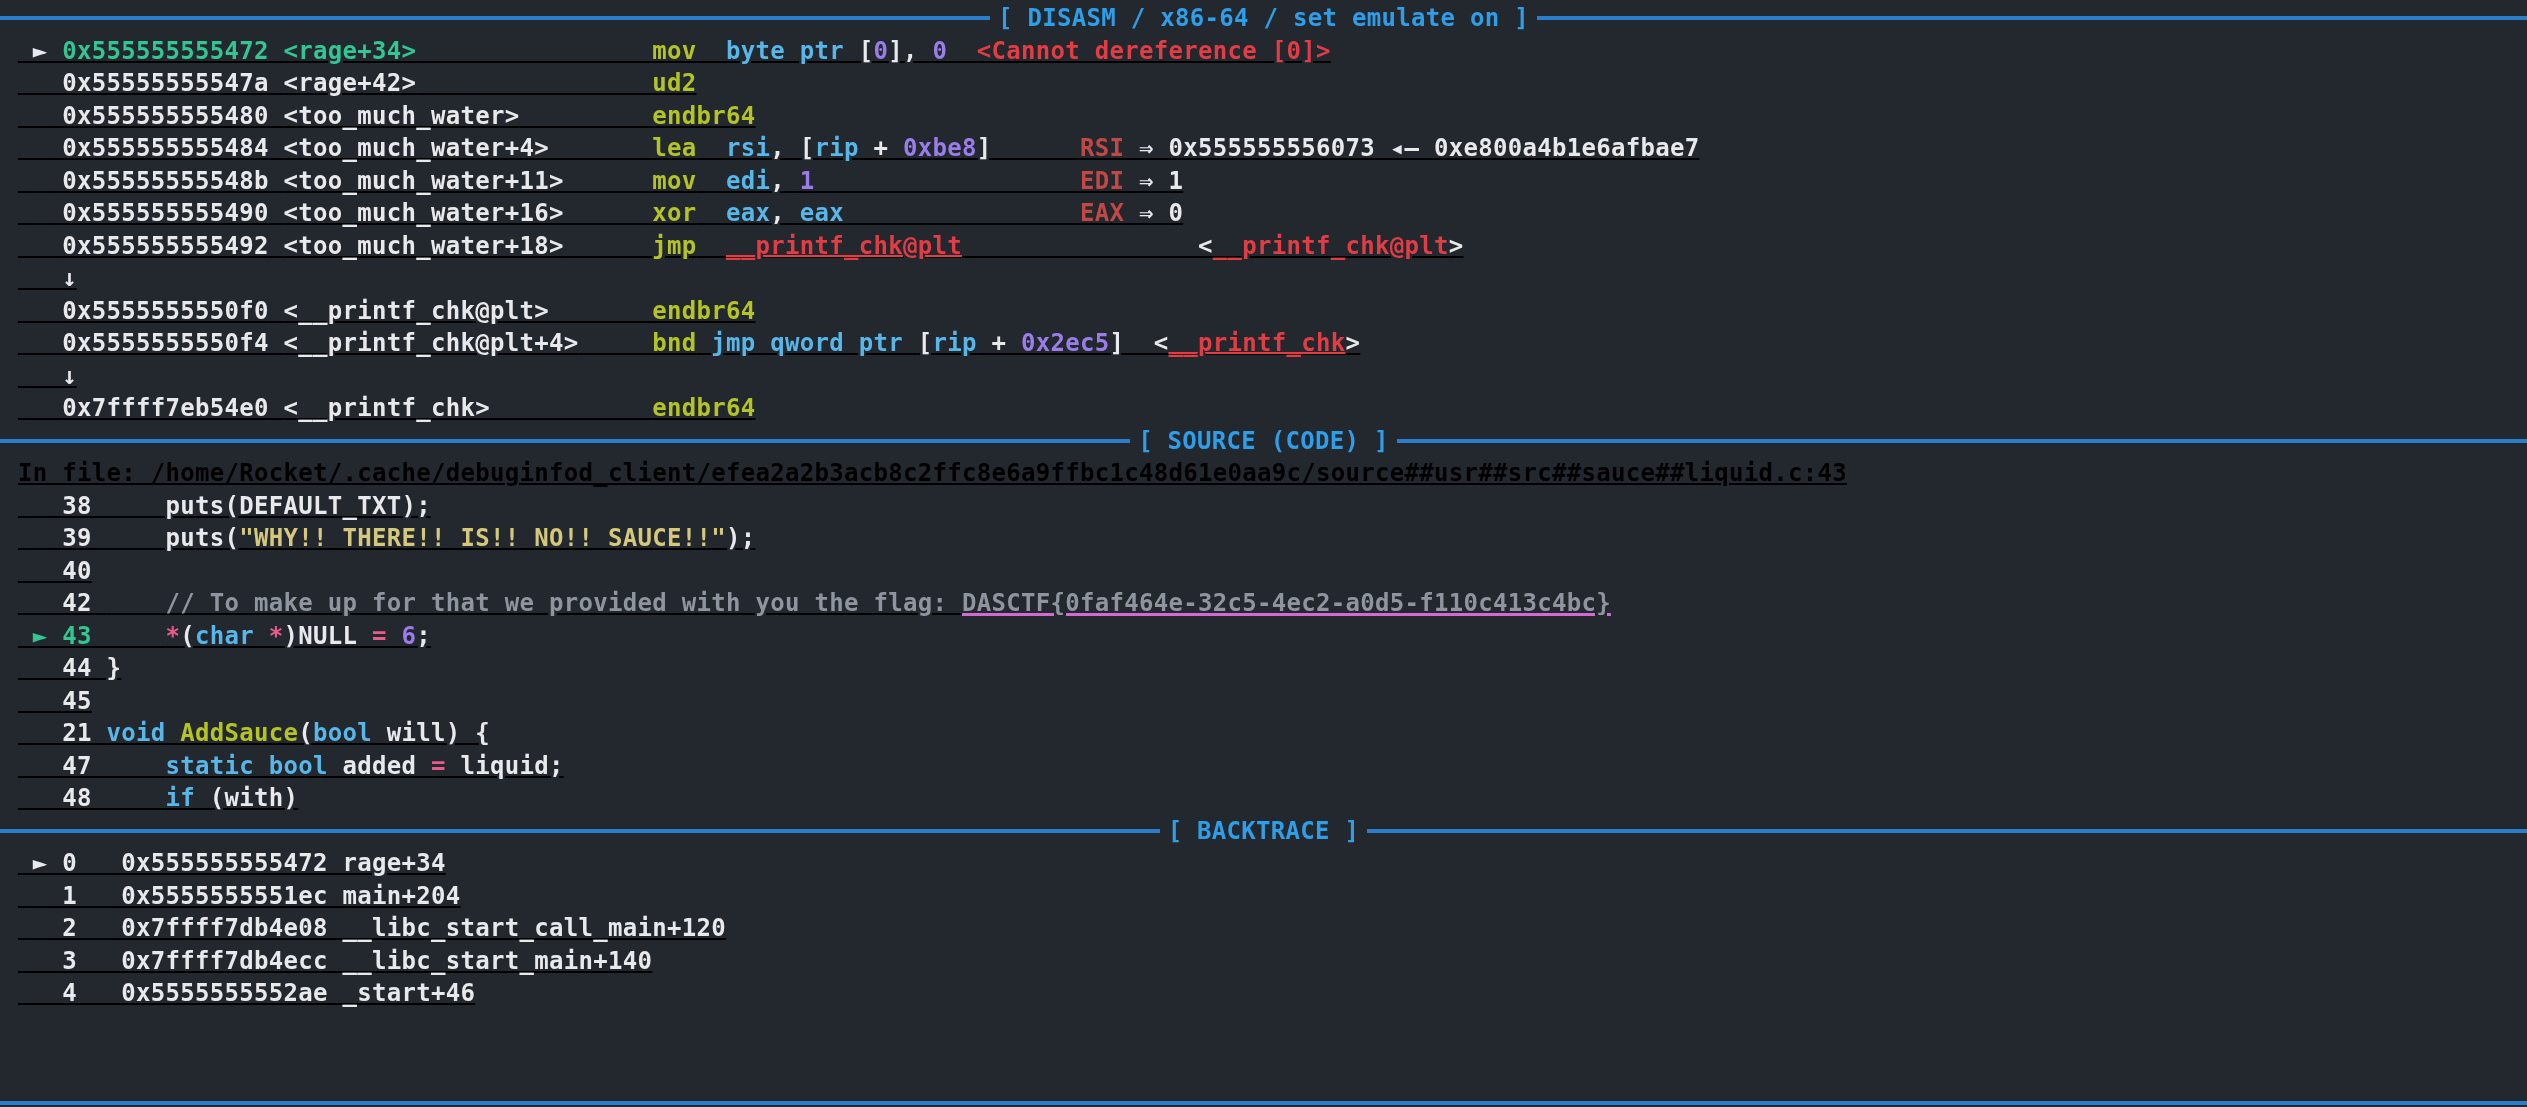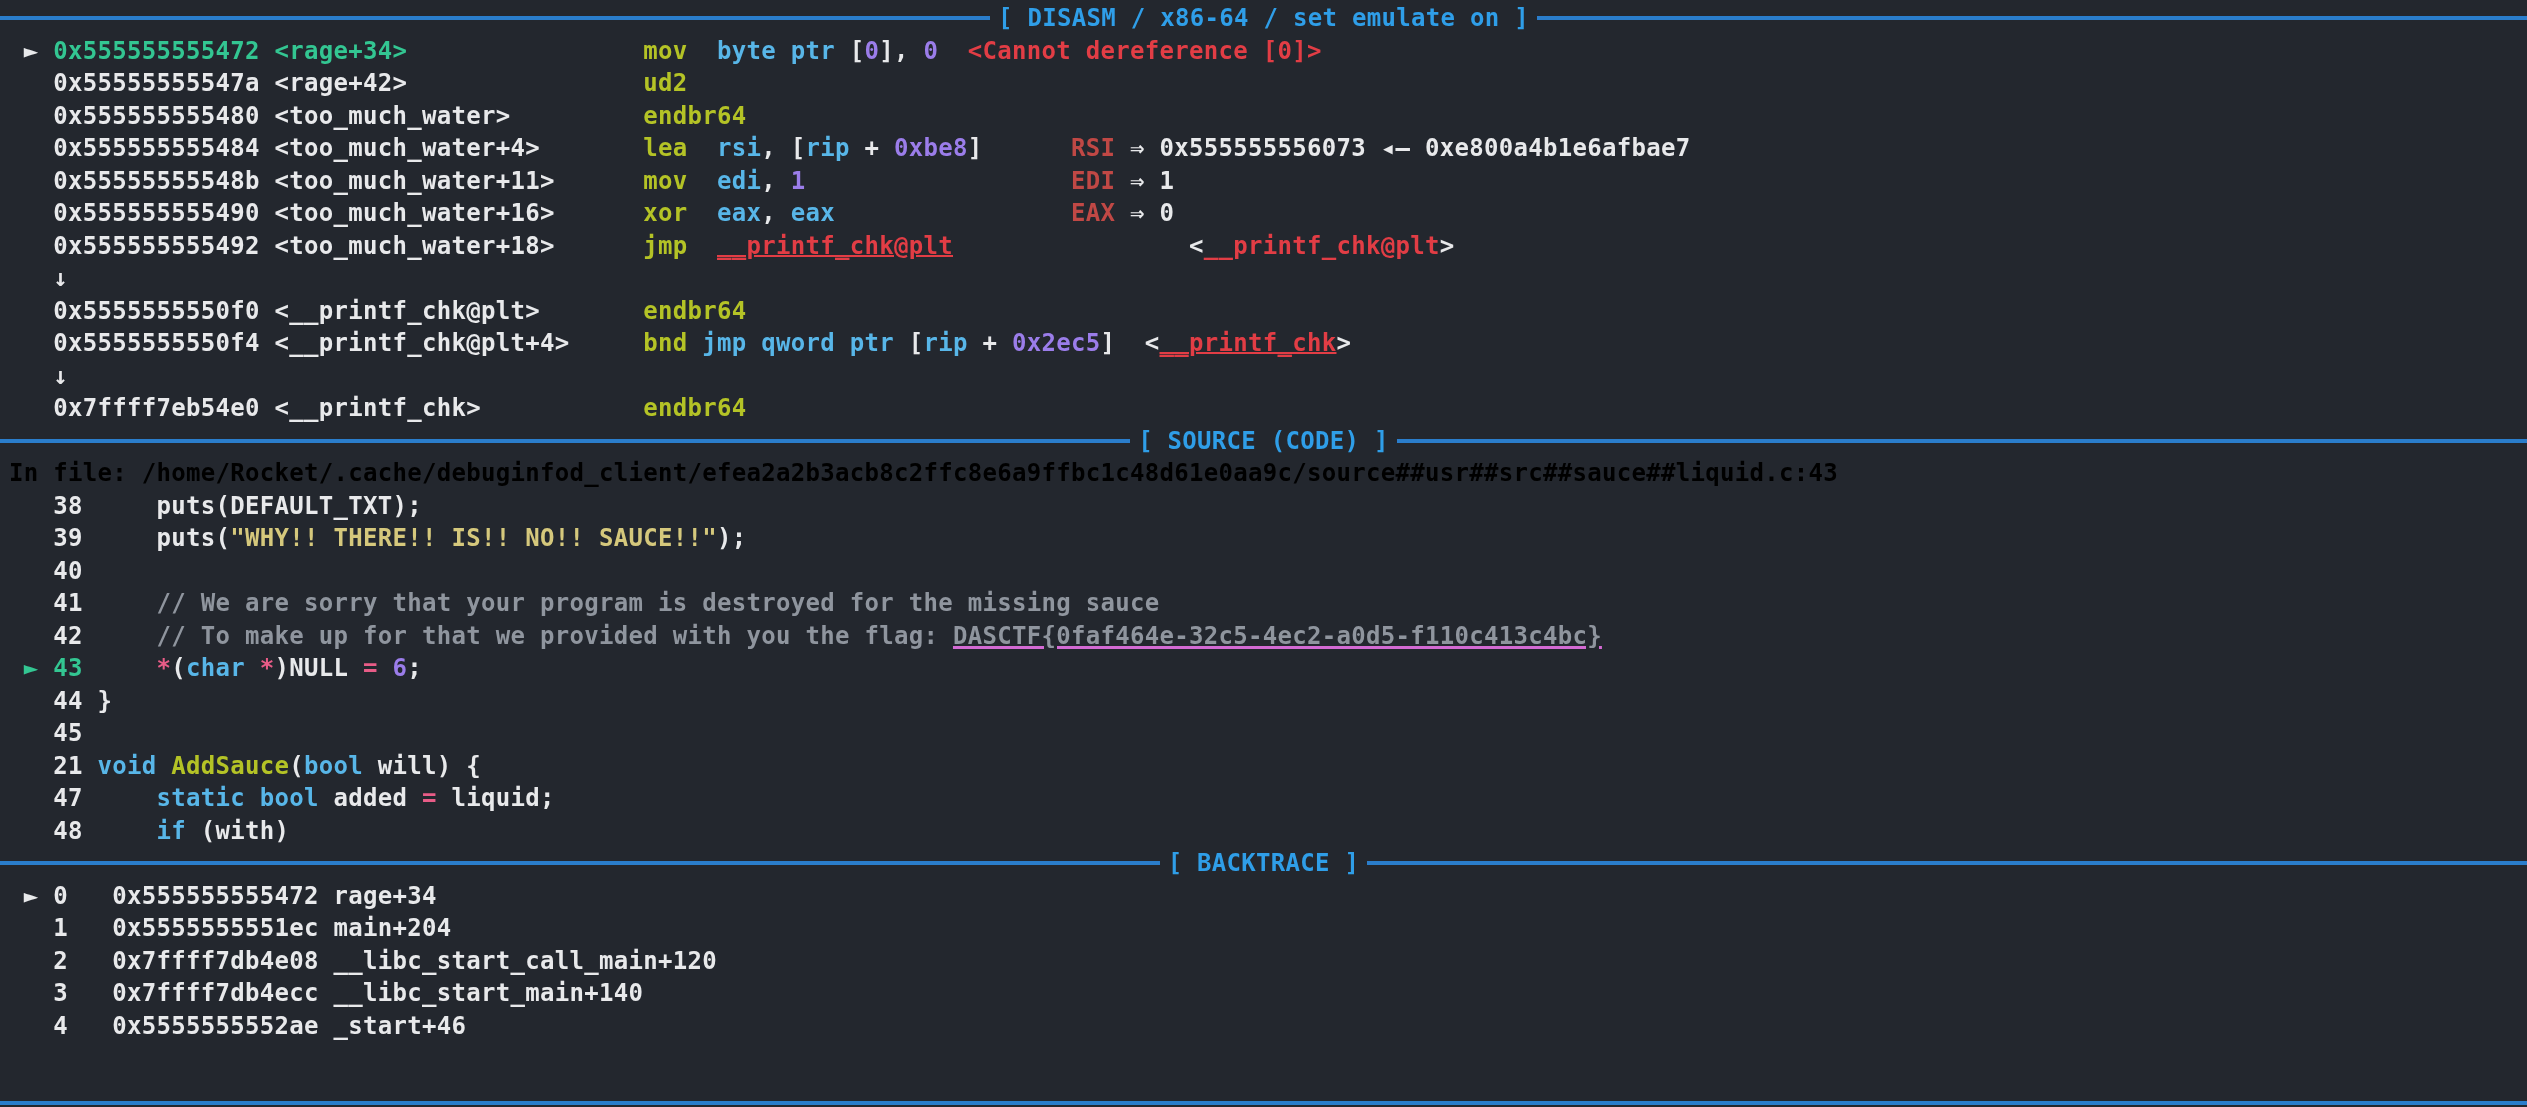--- a/index.html
+++ b/index.html
@@ -11,22 +11,23 @@
     padding-top:2px;
     overflow:hidden;
     font-family:"DejaVu Sans Mono", monospace;
     font-size:24px;
     line-height:32.5px;
     letter-spacing:0.3px;
     font-weight:bold;
   }
   .row{
     height:32.5px;
-    padding-left:9px;
+    padding-left:18px;
     white-space:pre;
+    text-decoration:underline;
   }
   .sep{
     height:32.5px;
     display:flex;
     align-items:center;
   }
   .sep .bar{flex:1;height:4px;}
   .sep .label{padding:0 8px;white-space:pre;}
   .bottom-sep{
     position:absolute;left:0;right:0;bottom:2px;height:4px;
@@ -80,21 +81,20 @@
     <div class="bar"></div>
     <div class="label">[ SOURCE (CODE) ]</div>
     <div class="bar"></div>
   </div>
 
   <div class="row">In file: /home/Rocket/.cache/debuginfod_client/efea2a2b3acb8c2ffc8e6a9ffbc1c48d61e0aa9c/source##usr##src##sauce##liquid.c:43</div>
   <div id="source-body">
       <div class="row"><span class="c-w">   38     puts(DEFAULT_TXT);</span></div>
       <div class="row"><span class="c-w">   39     puts(</span><span class="c-s">"WHY!! THERE!! IS!! NO!! SAUCE!!"</span><span class="c-w">);</span></div>
       <div class="row"><span class="c-w">   40</span></div>
-      <div class="row"><span class="c-w">   41 </span><span class="c-c">    // We are sorry that your program is destroyed for the missing sauce</span></div>
       <div class="row"><span class="c-w">   42 </span><span class="c-c">    // To make up for that we provided with you the flag: </span><span class="c-cu">DASCTF{0faf464e-32c5-4ec2-a0d5-f110c413c4bc}</span></div>
       <div class="row"><span class="c-g"> ► 43</span><span class="c-w">     </span><span class="c-o">*</span><span class="c-w">(</span><span class="c-b">char</span><span class="c-o"> *</span><span class="c-w">)NULL </span><span class="c-o">=</span><span class="c-w"> </span><span class="c-p">6</span><span class="c-w">;</span></div>
       <div class="row"><span class="c-w">   44 }</span></div>
       <div class="row"><span class="c-w">   45</span></div>
       <div class="row"><span class="c-w">   21 </span><span class="c-b">void</span><span class="c-w"> </span><span class="c-y">AddSauce</span><span class="c-w">(</span><span class="c-b">bool</span><span class="c-w"> will) {</span></div>
       <div class="row"><span class="c-w">   47     </span><span class="c-b">static</span><span class="c-w"> </span><span class="c-b">bool</span><span class="c-w"> added </span><span class="c-o">=</span><span class="c-w"> liquid;</span></div>
       <div class="row"><span class="c-w">   48     </span><span class="c-b">if</span><span class="c-w"> (with)</span></div>
     </div>
 
   <div class="sep">

